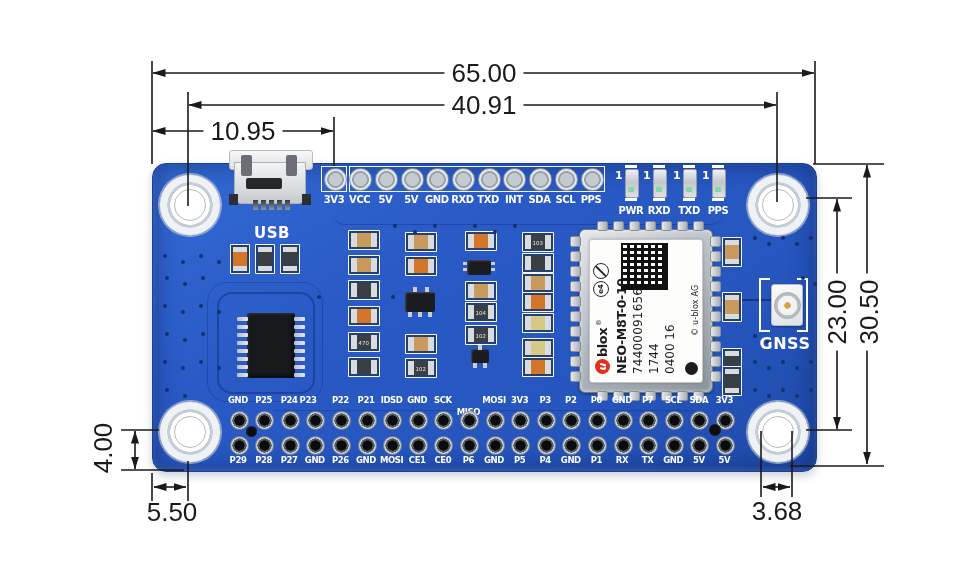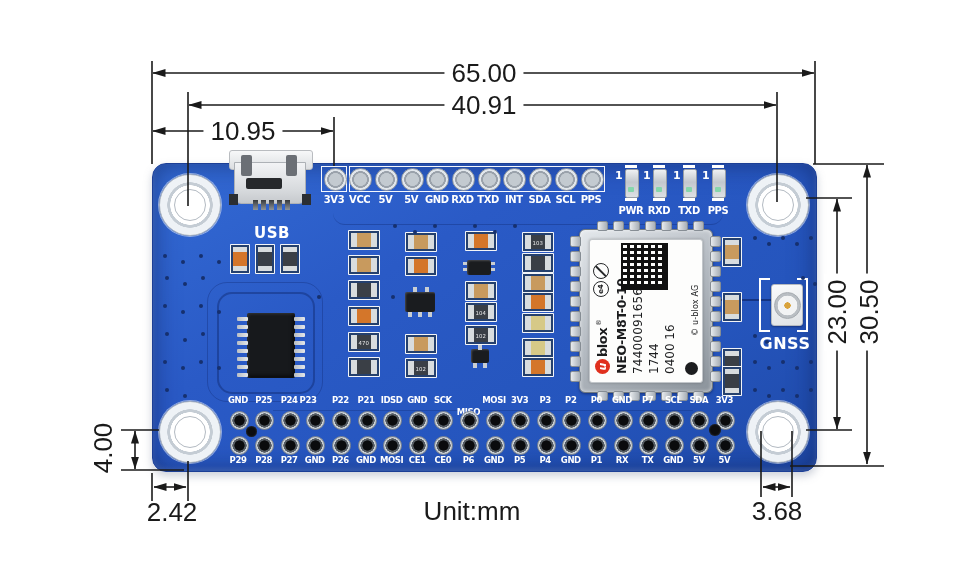--- a/index.html
+++ b/index.html
@@ -560,16 +560,15 @@
       <path d="M763,487 H790" marker-start="url(#ah)" marker-end="url(#ah)"></path>
     </g>
   </svg>
 
   <span class="dim" style="left:484px;top:73px;">65.00</span>
   <span class="dim" style="left:484px;top:105px;">40.91</span>
   <span class="dim" style="left:243px;top:131px;">10.95</span>
   <span class="dim rot" style="left:837px;top:312px;">23.00</span>
   <span class="dim rot" style="left:869px;top:312px;">30.50</span>
   <span class="dim rot nobg" style="left:103px;top:448px;">4.00</span>
-  <span class="dim nobg" style="left:172px;top:512px;">2.42</span>
+  <span class="dim nobg" style="left:172px;top:512px;">5.50</span>
   <span class="dim nobg" style="left:777px;top:511px;">3.68</span>
-  <span class="dim nobg" style="left:472px;top:511px;">Unit:mm</span>
 </div>
 
 </body></html>

